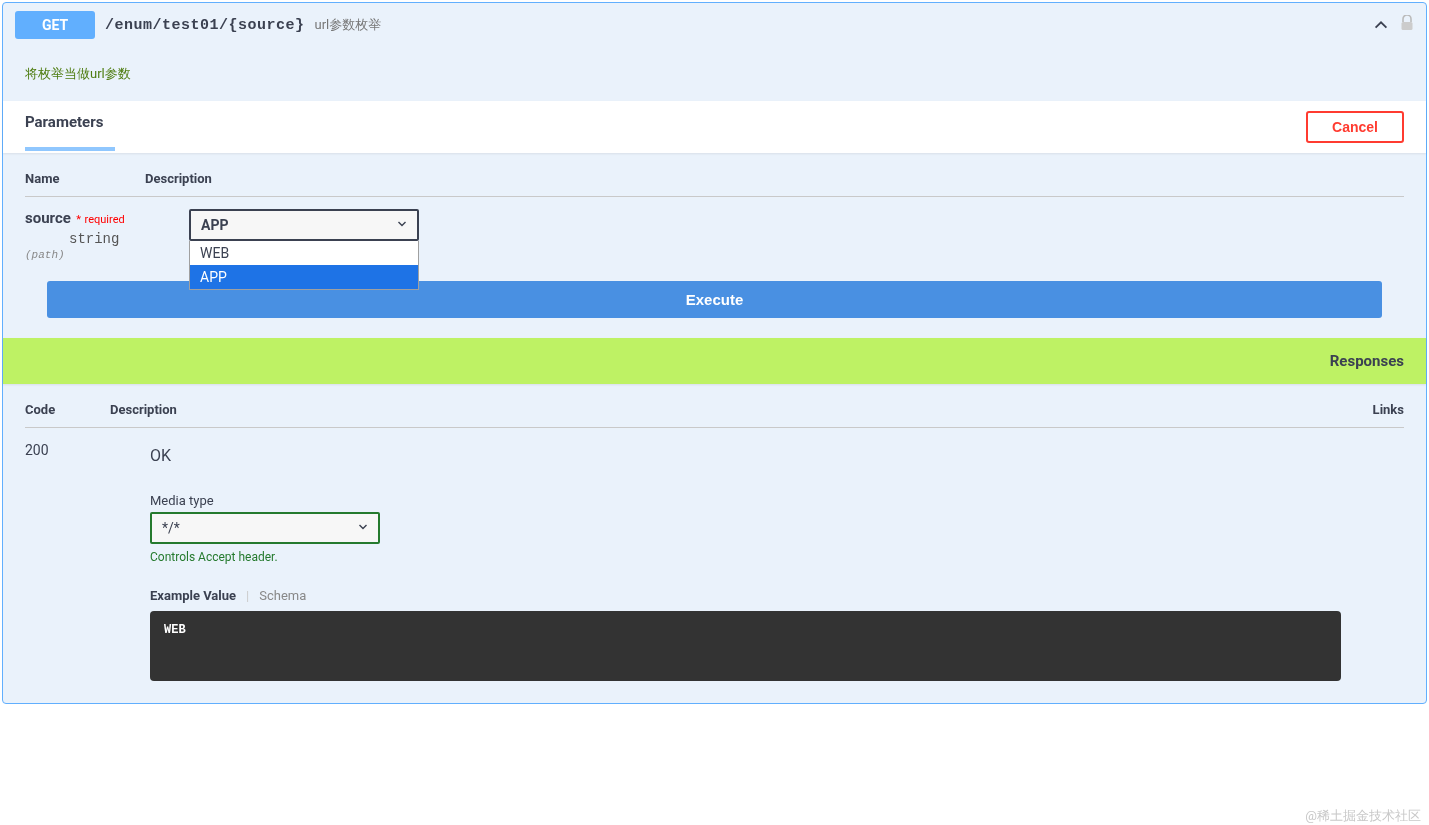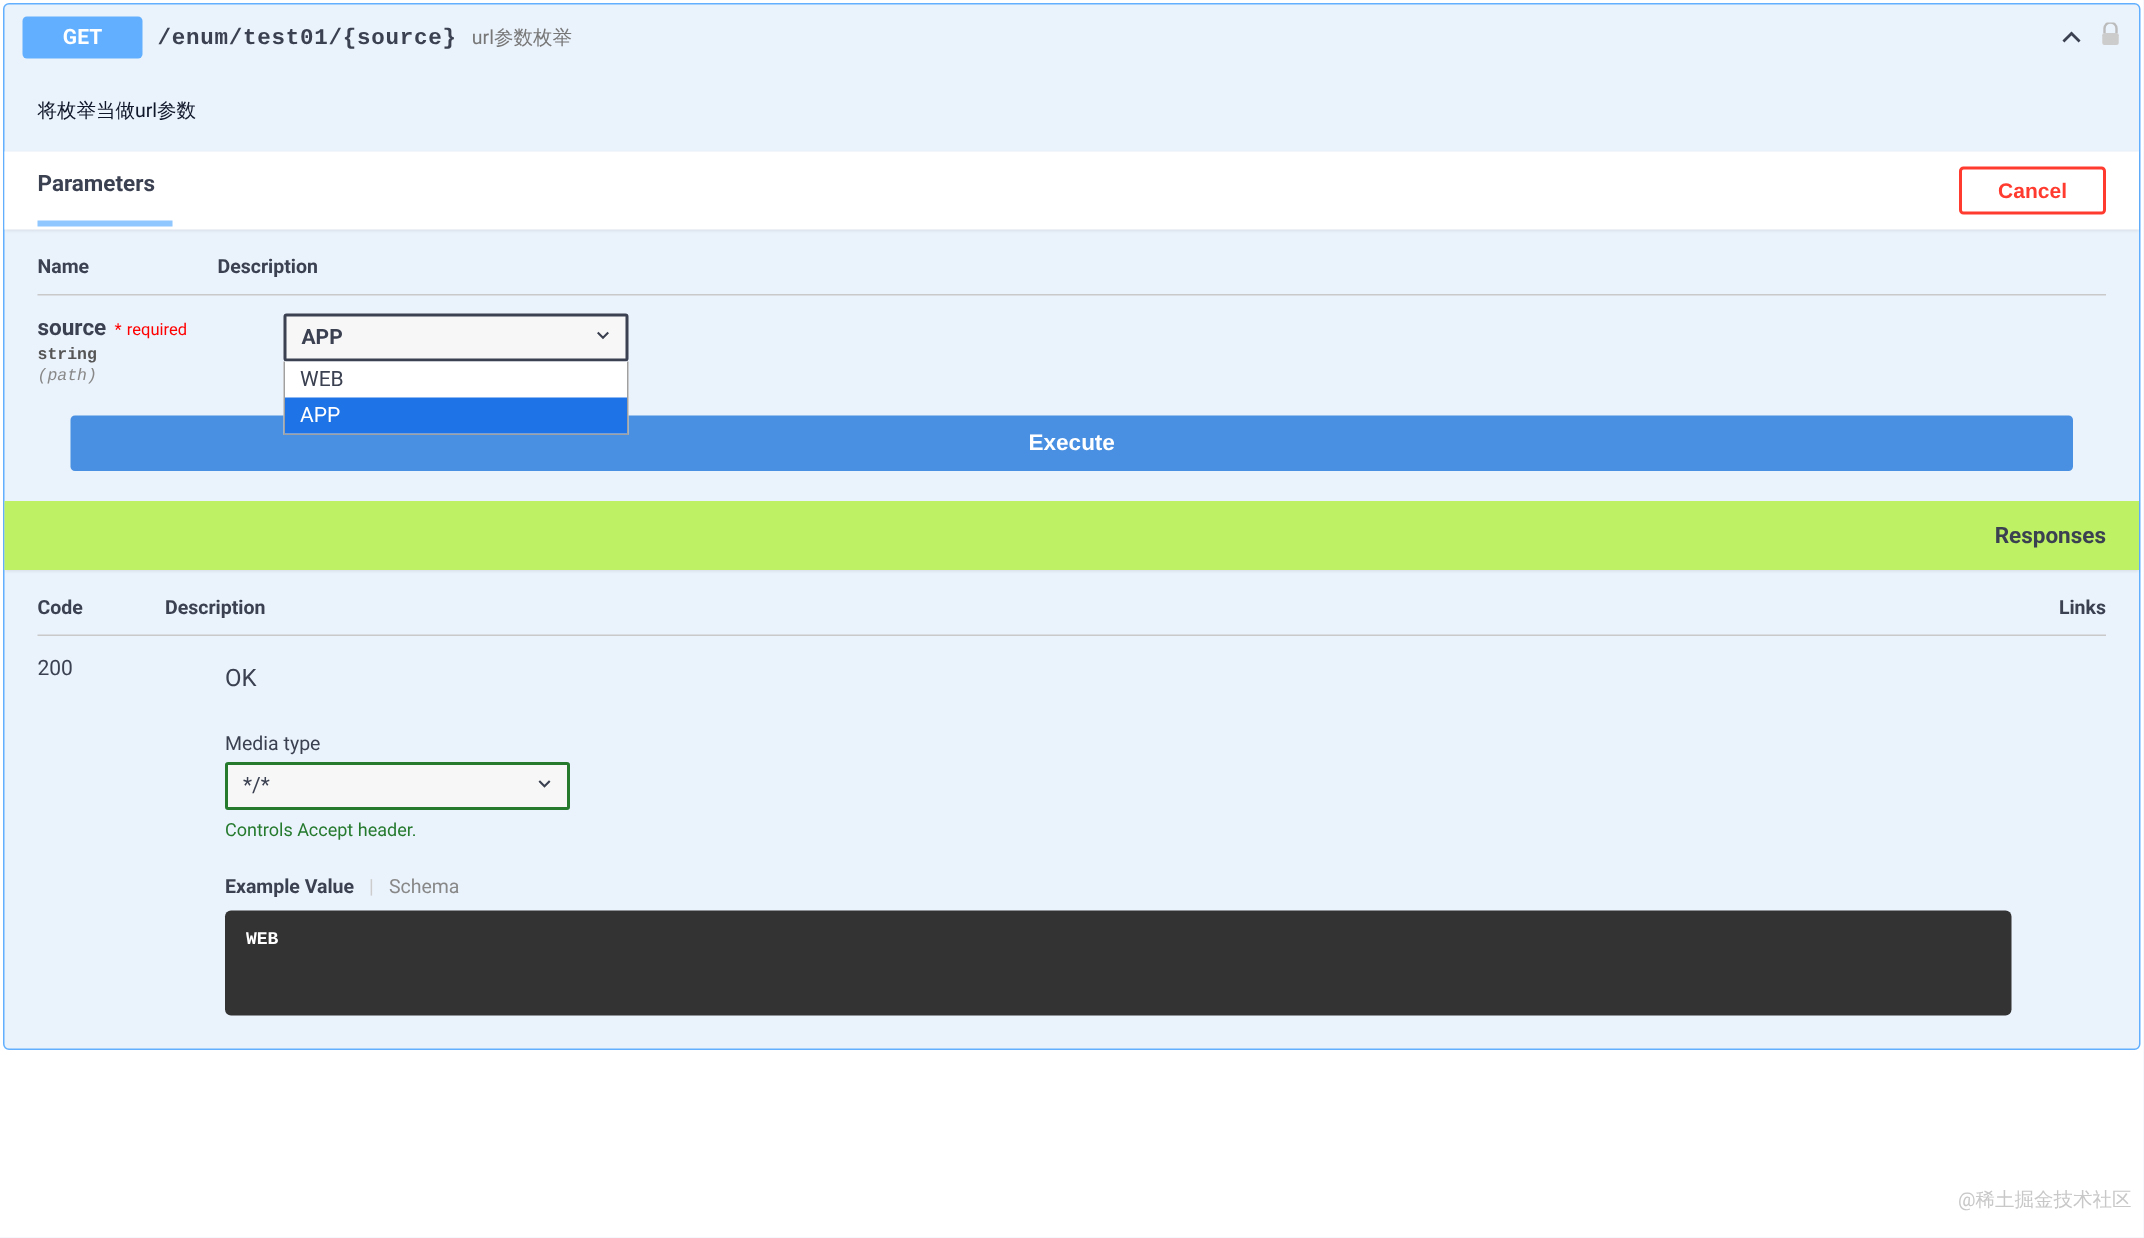--- a/index.html
+++ b/index.html
@@ -49,21 +49,21 @@
     display: flex;
     align-items: center;
     gap: 10px;
   }
   .chevron { width: 18px; height: 18px; }
   .chevron svg { width: 100%; height: 100%; stroke: #3b4151; stroke-width: 2; fill: none; }
   .lock { color: #999; font-size: 16px; }
   .op-desc {
     padding: 18px 22px;
     font-size: 13px;
-    color: #0f172a;
+    color: #4d7c0f;
   }
   .section-head {
     display: flex;
     align-items: center;
     justify-content: space-between;
     padding: 10px 22px;
     background: #fff;
     box-shadow: 0 1px 2px rgba(0,0,0,0.08);
   }
   .section-title {
@@ -110,25 +110,26 @@
     gap: 44px;
   }
   .param-name {
     font-size: 15px;
     font-weight: 700;
   }
   .req-star { color: #ff0000; font-size: 11px; margin-left: 2px; }
   .req-text { color: #ff0000; font-size: 11px; }
   .param-type {
     font-family: "Courier New", monospace;
-    font-size: 11px;
+    font-size: 14px;
     color: #555;
-    font-weight: 700;
+    font-weight: 400;
     display: block;
     margin-top: 4px;
+    margin-left: 44px;
   }
   .param-in {
     font-family: "Courier New", monospace;
     font-size: 11px;
     color: #888;
     font-style: italic;
     display: block;
     margin-top: 2px;
   }
   .select-wrap {
@@ -261,21 +262,21 @@
     font-weight: 700;
     padding: 12px 14px;
     border-radius: 4px;
     margin-top: 8px;
     min-height: 70px;
     width: 95%;
   }
   .watermark {
     position: fixed;
     right: 8px;
-    bottom: 16px;
+    bottom: 0;
     font-size: 13px;
     color: #c8c8c8;
     pointer-events: none;
   }
 </style>
 </head>
 <body>
 
 <div class="op-block">
 

